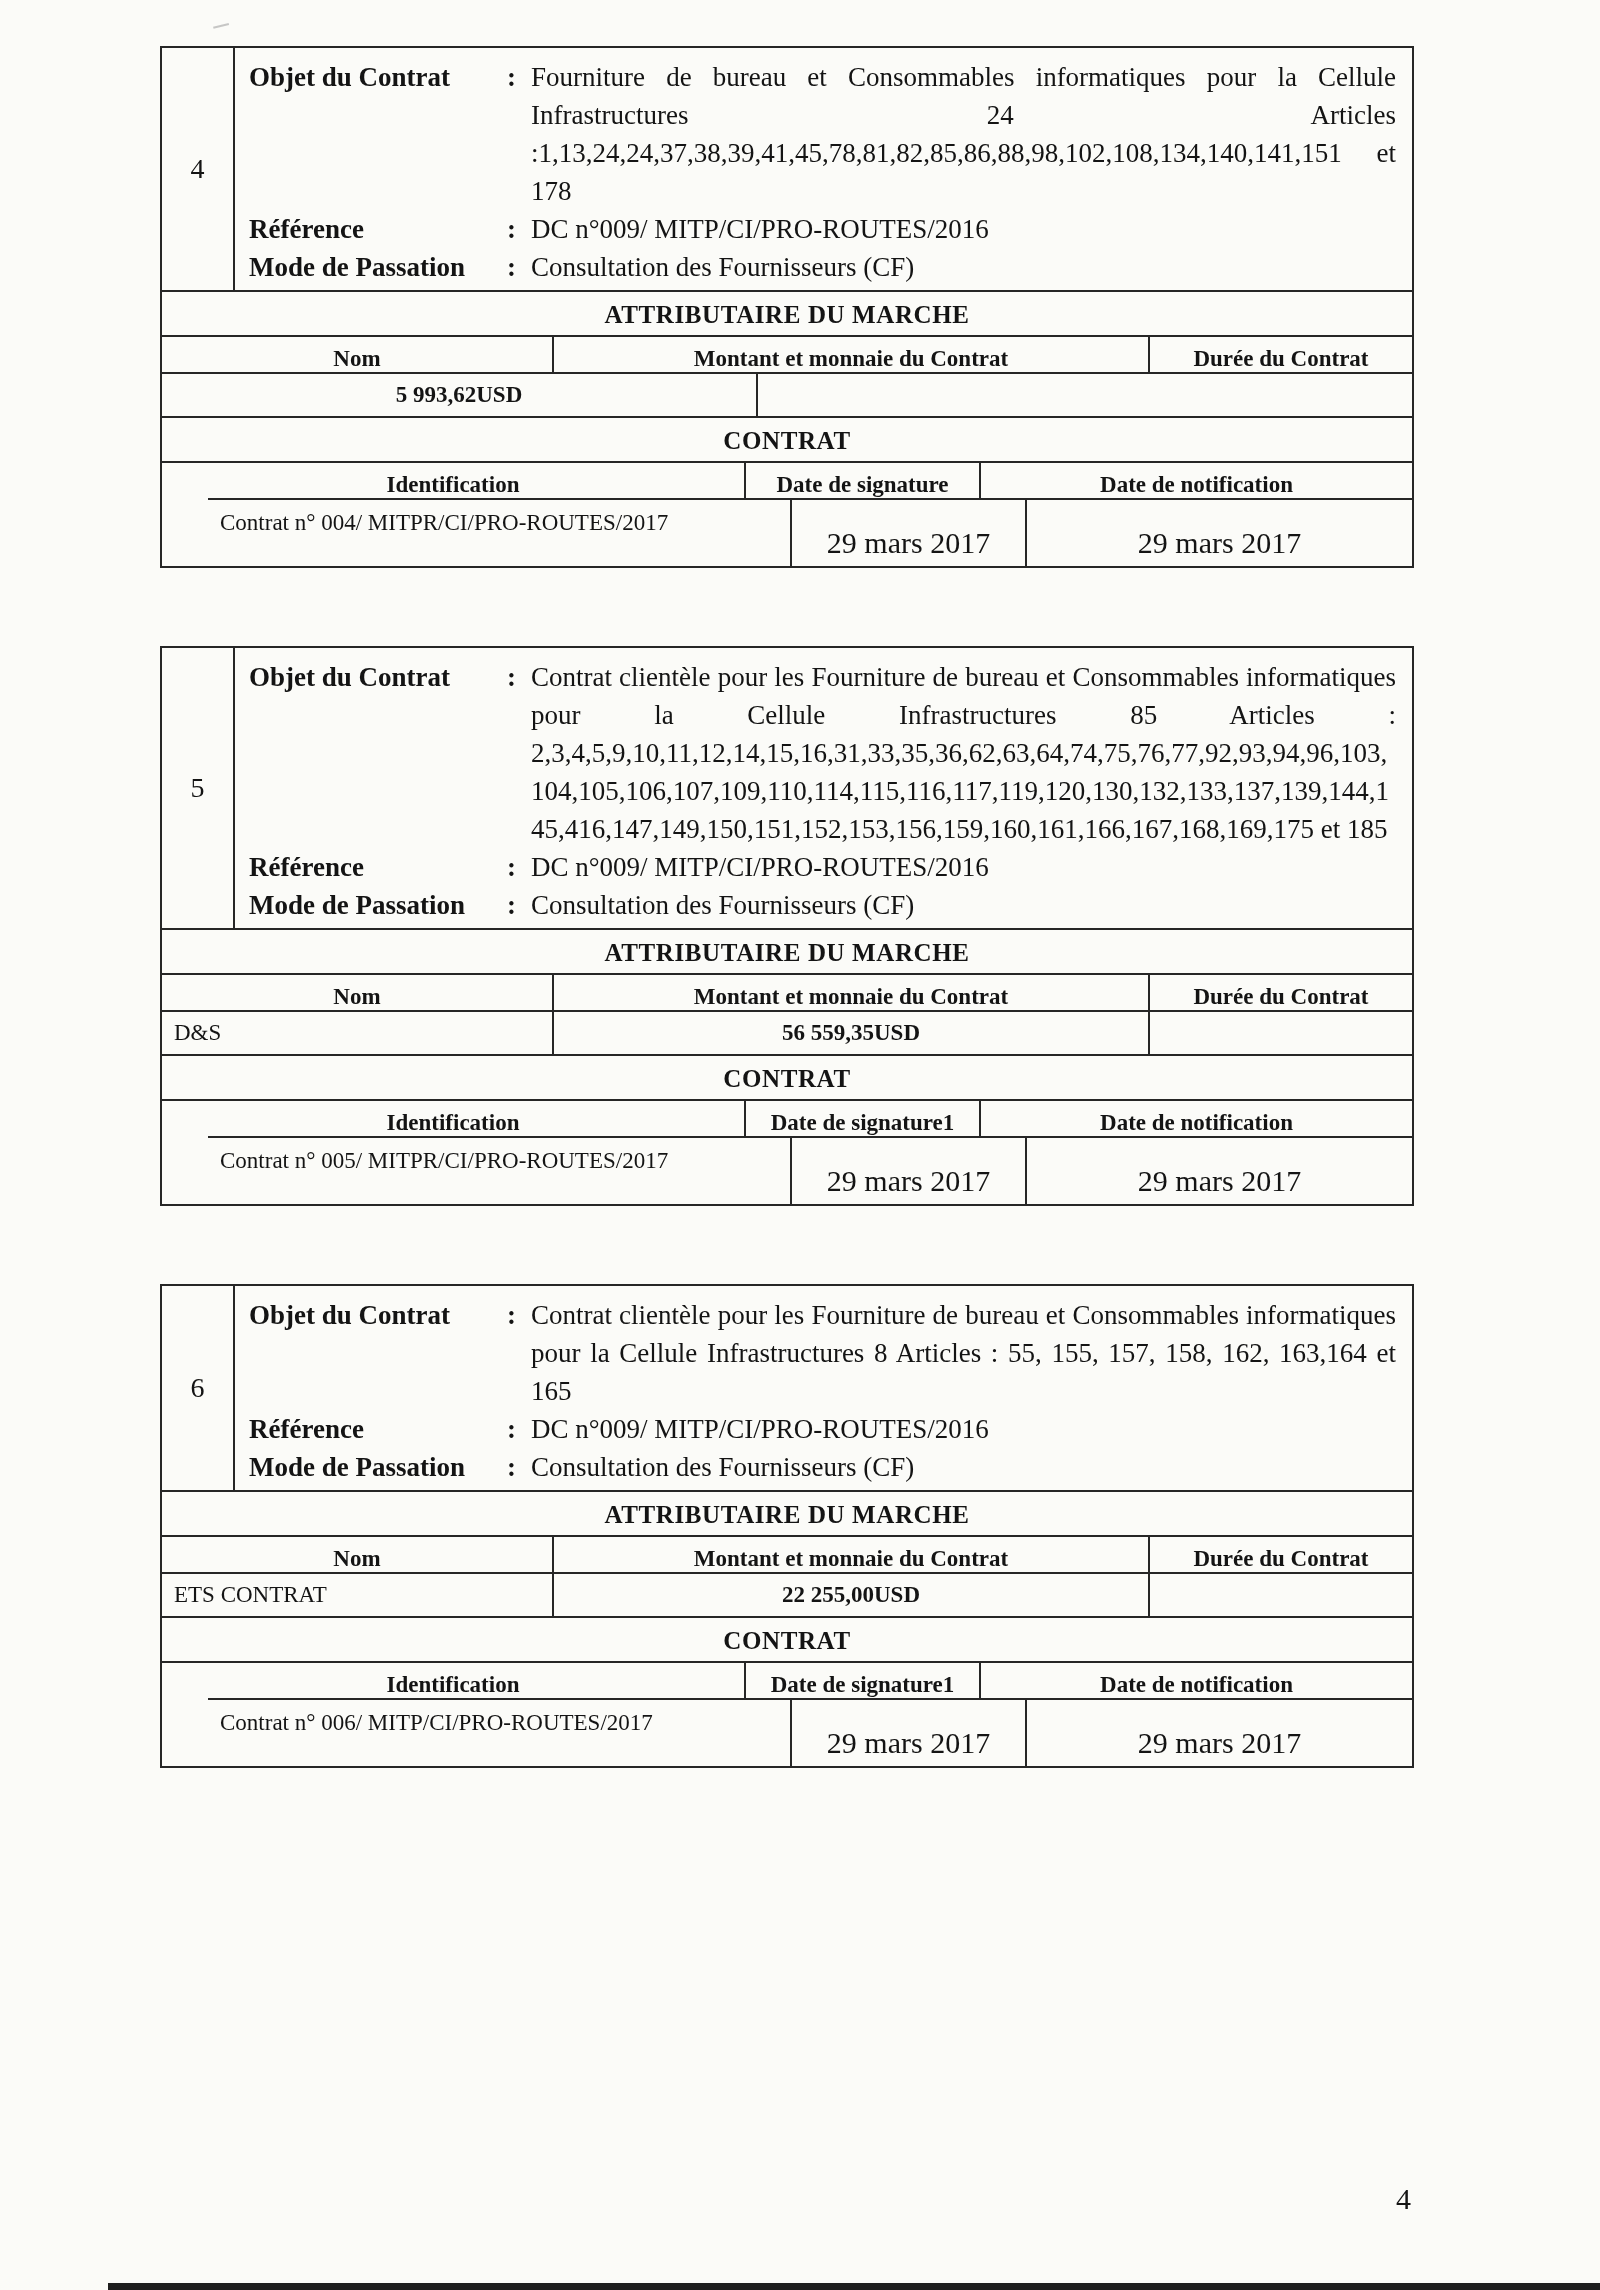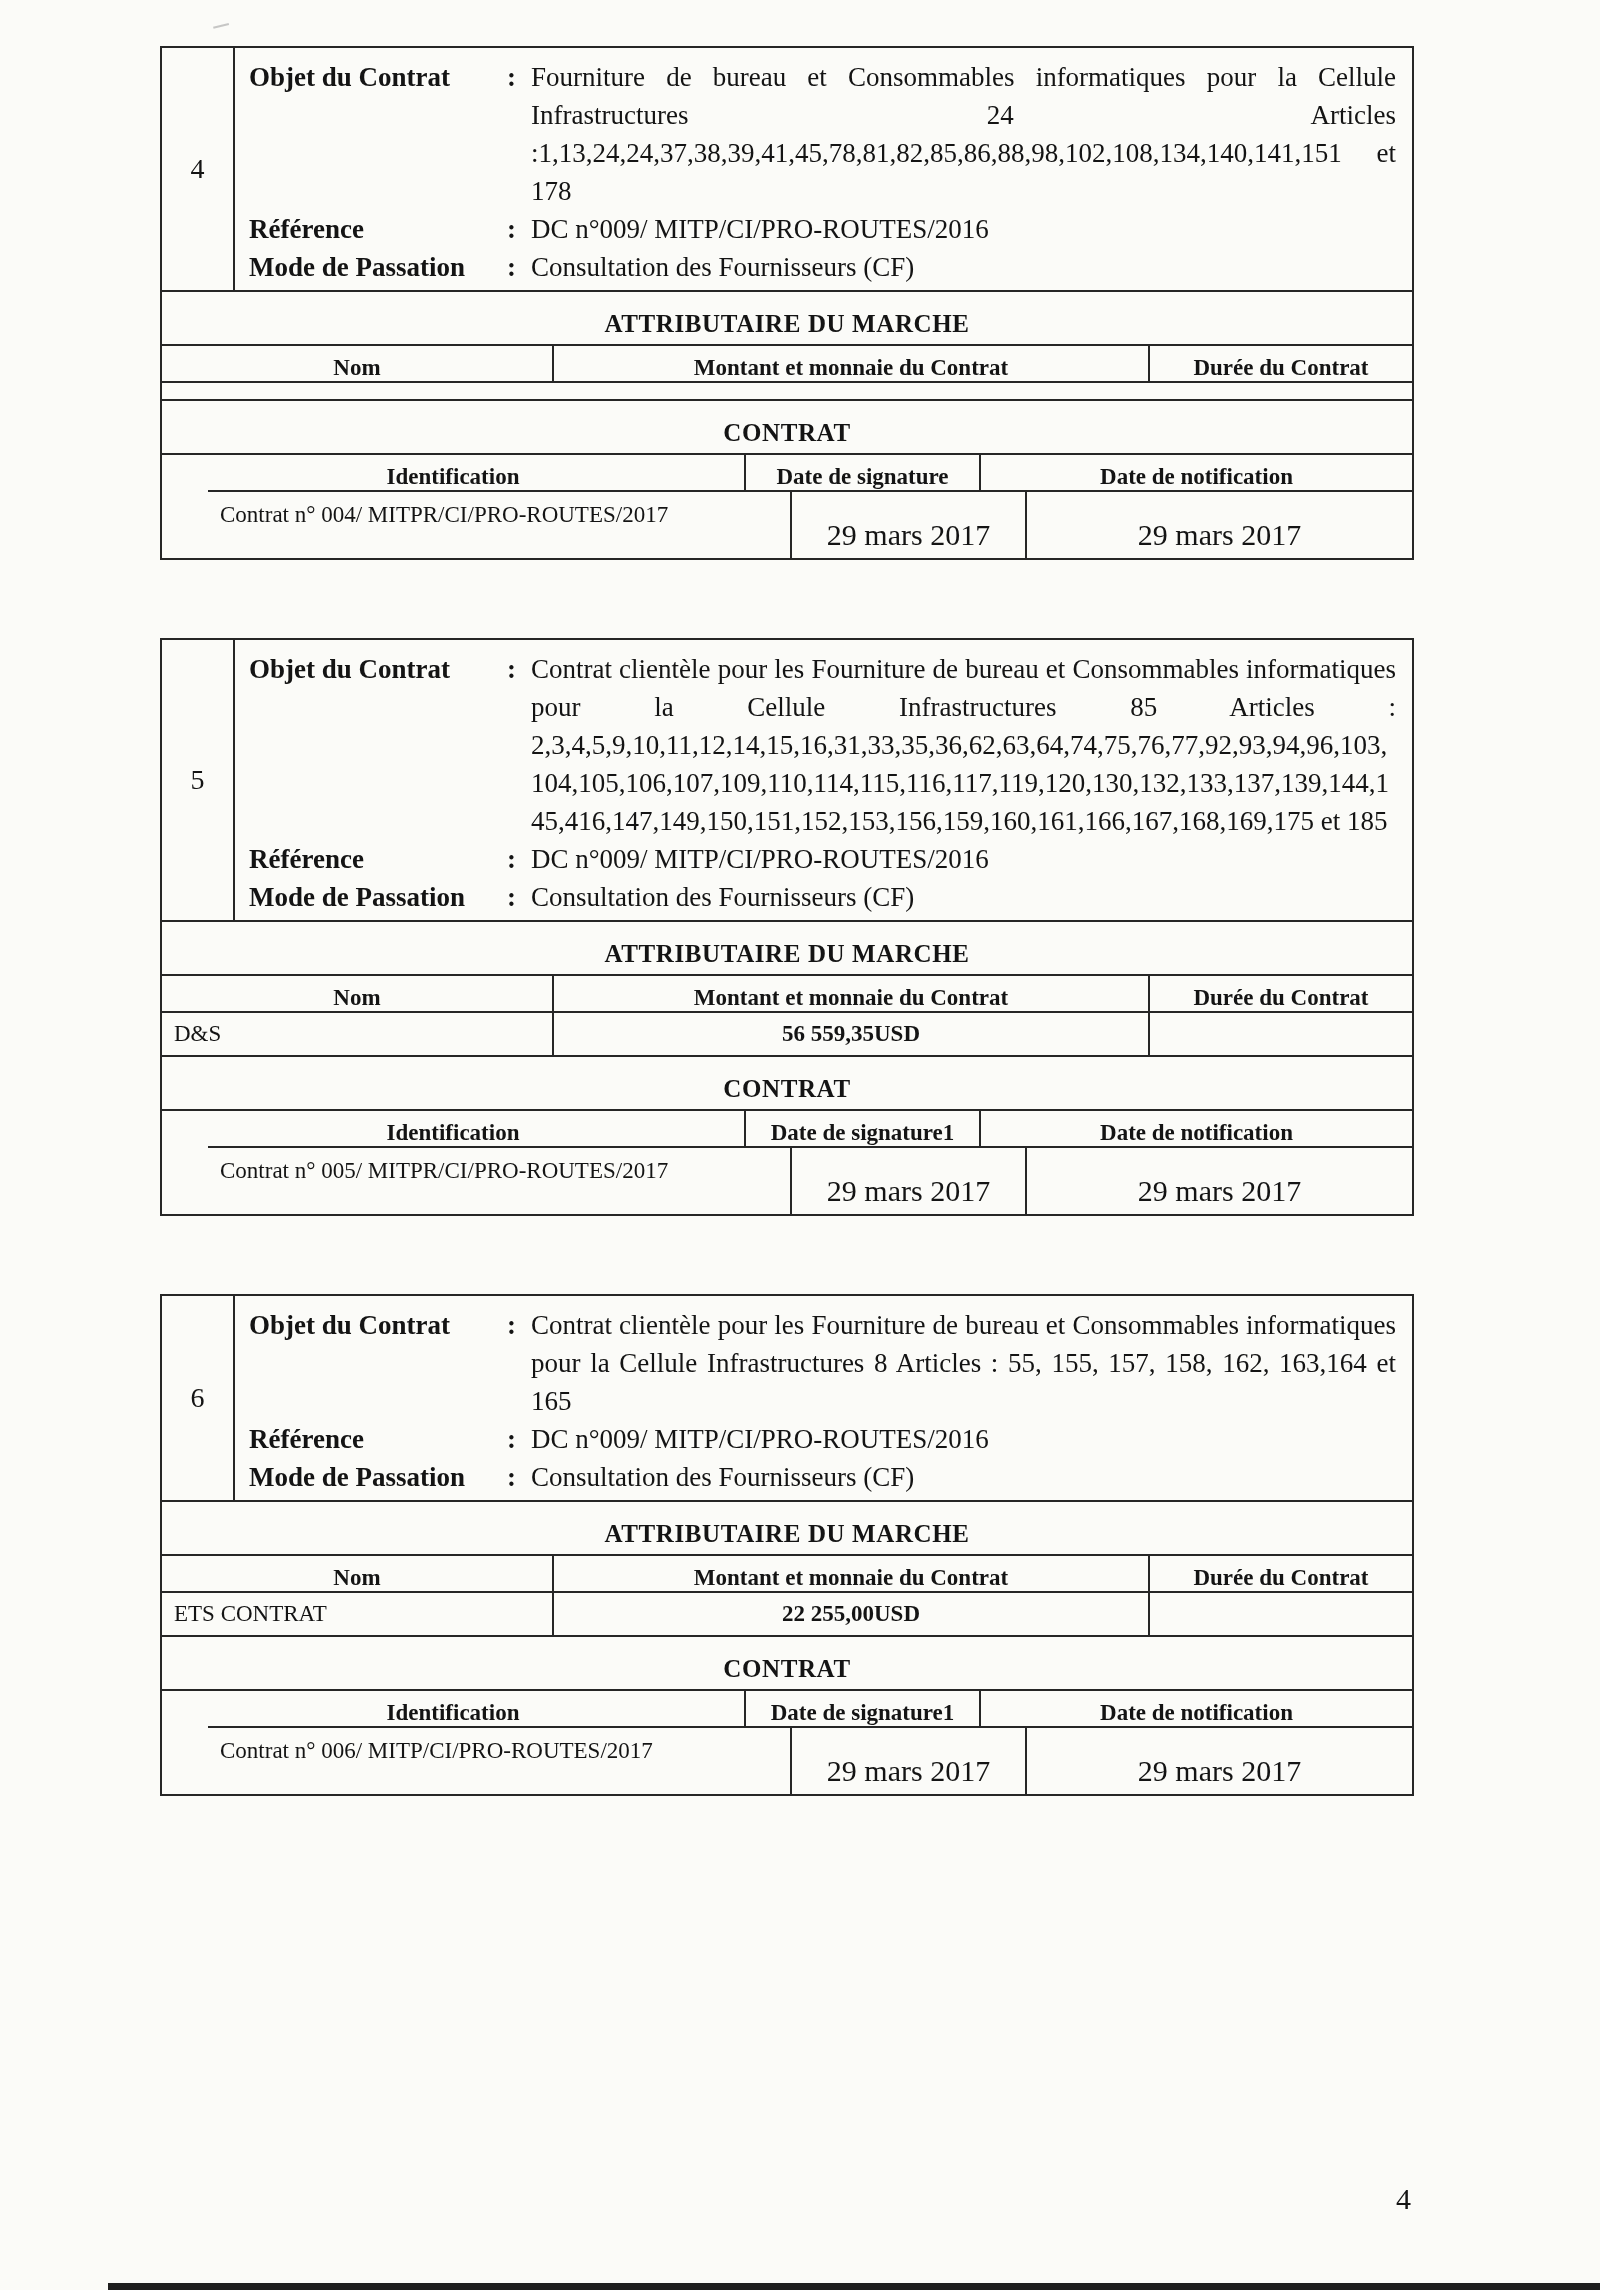--- a/index.html
+++ b/index.html
@@ -76,21 +76,21 @@
     overflow-wrap: break-word;
     word-wrap: break-word;
   }
 
   
   .title-cell {
     flex: 1;
     text-align: center;
     font-weight: bold;
     font-size: 25px;
-    padding: 18px 0 6px;
+    padding: 9px 0 6px;
     letter-spacing: 0.6px;
   }
 
   
   .attr-cols .c1 { width: 392px; flex: none; }
   .attr-cols .c2 { width: 596px; flex: none; }
   .attr-cols .c3 { flex: 1; }
   .ctr-cols  .c1 { width: 584px; flex: none; }
   .ctr-cols  .c2 { width: 235px; flex: none; }
   .ctr-cols  .c3 { flex: 1; }
@@ -178,20 +178,21 @@
     </div>
     <div class="row">
       <div class="cell title-cell">ATTRIBUTAIRE DU MARCHE</div>
     </div>
     <div class="row hdr attr-cols">
       <div class="cell c1">Nom</div>
       <div class="cell c2">Montant et monnaie du Contrat</div>
       <div class="cell c3">Durée du Contrat</div>
     </div>
     <div class="row data1 attr-cols">
+      <div class="cell c2 montant-cell">5 993,62USD</div>
       <div class="cell c3"></div>
     </div>
     <div class="row">
       <div class="cell title-cell">CONTRAT</div>
     </div>
     <div class="row hdr ctr-cols">
       <div class="cell c1">Identification</div>
       <div class="cell c2">Date de signature</div>
       <div class="cell c3">Date de notification</div>
     </div>

